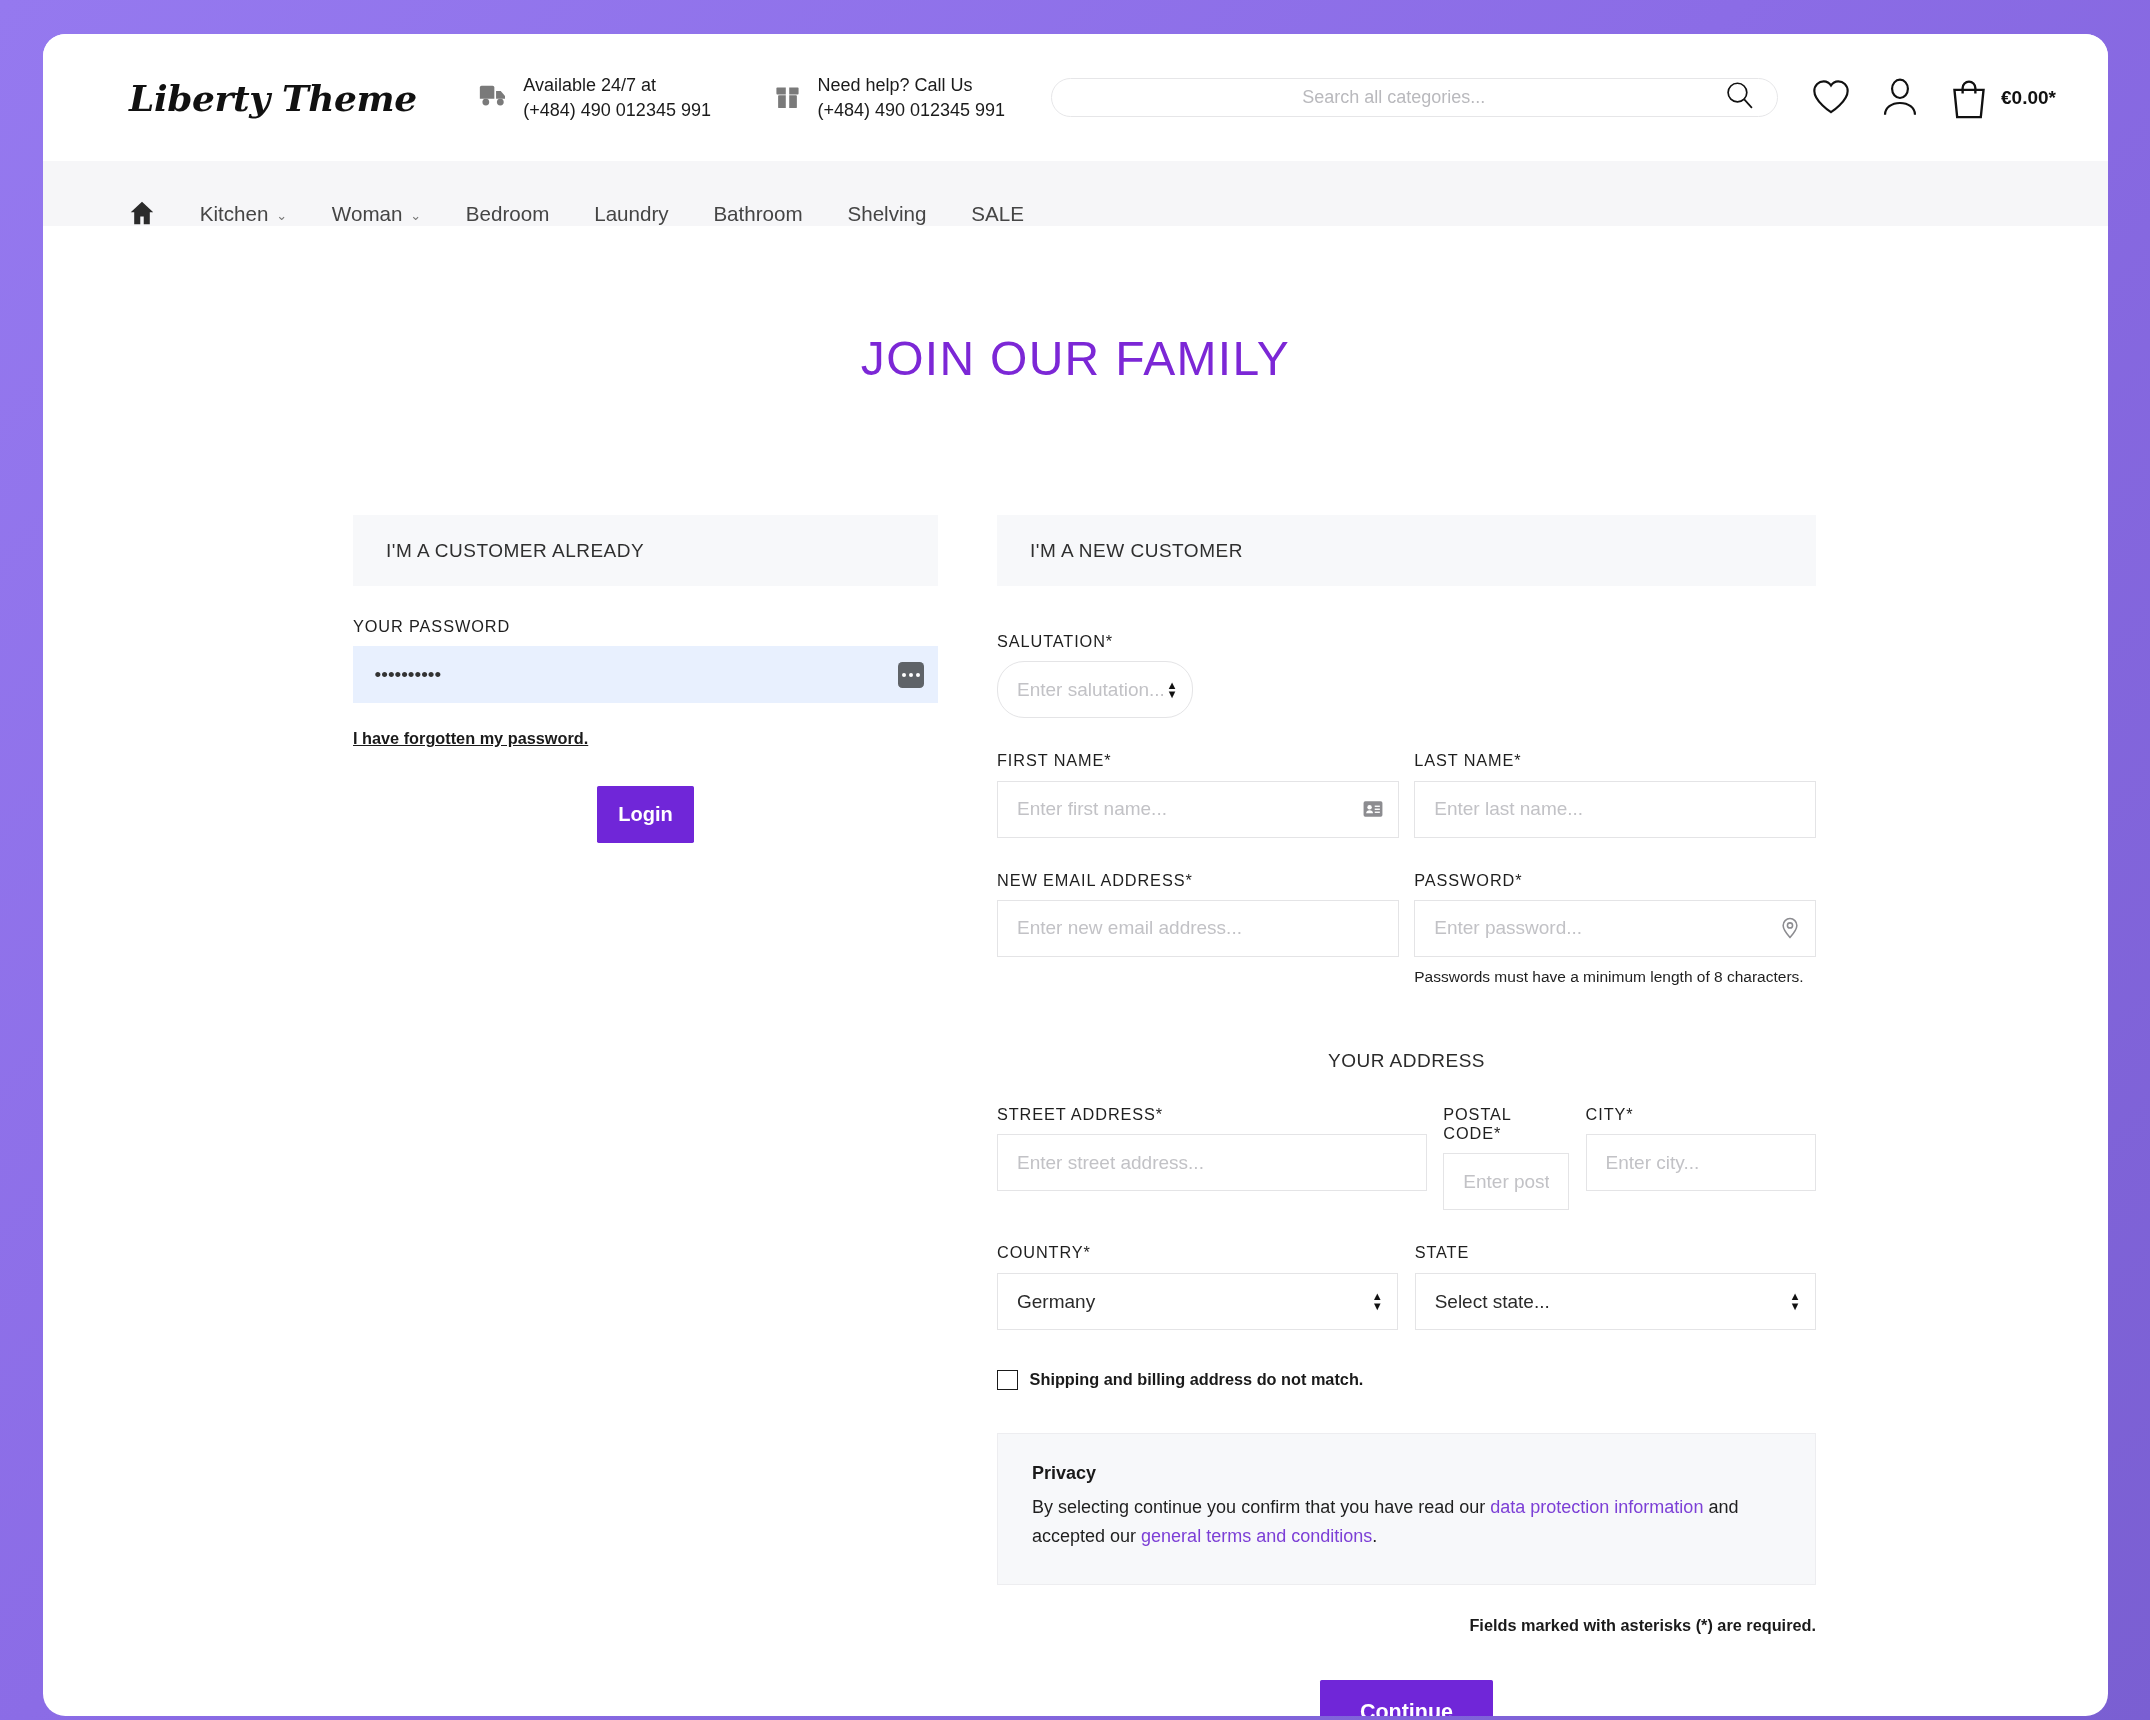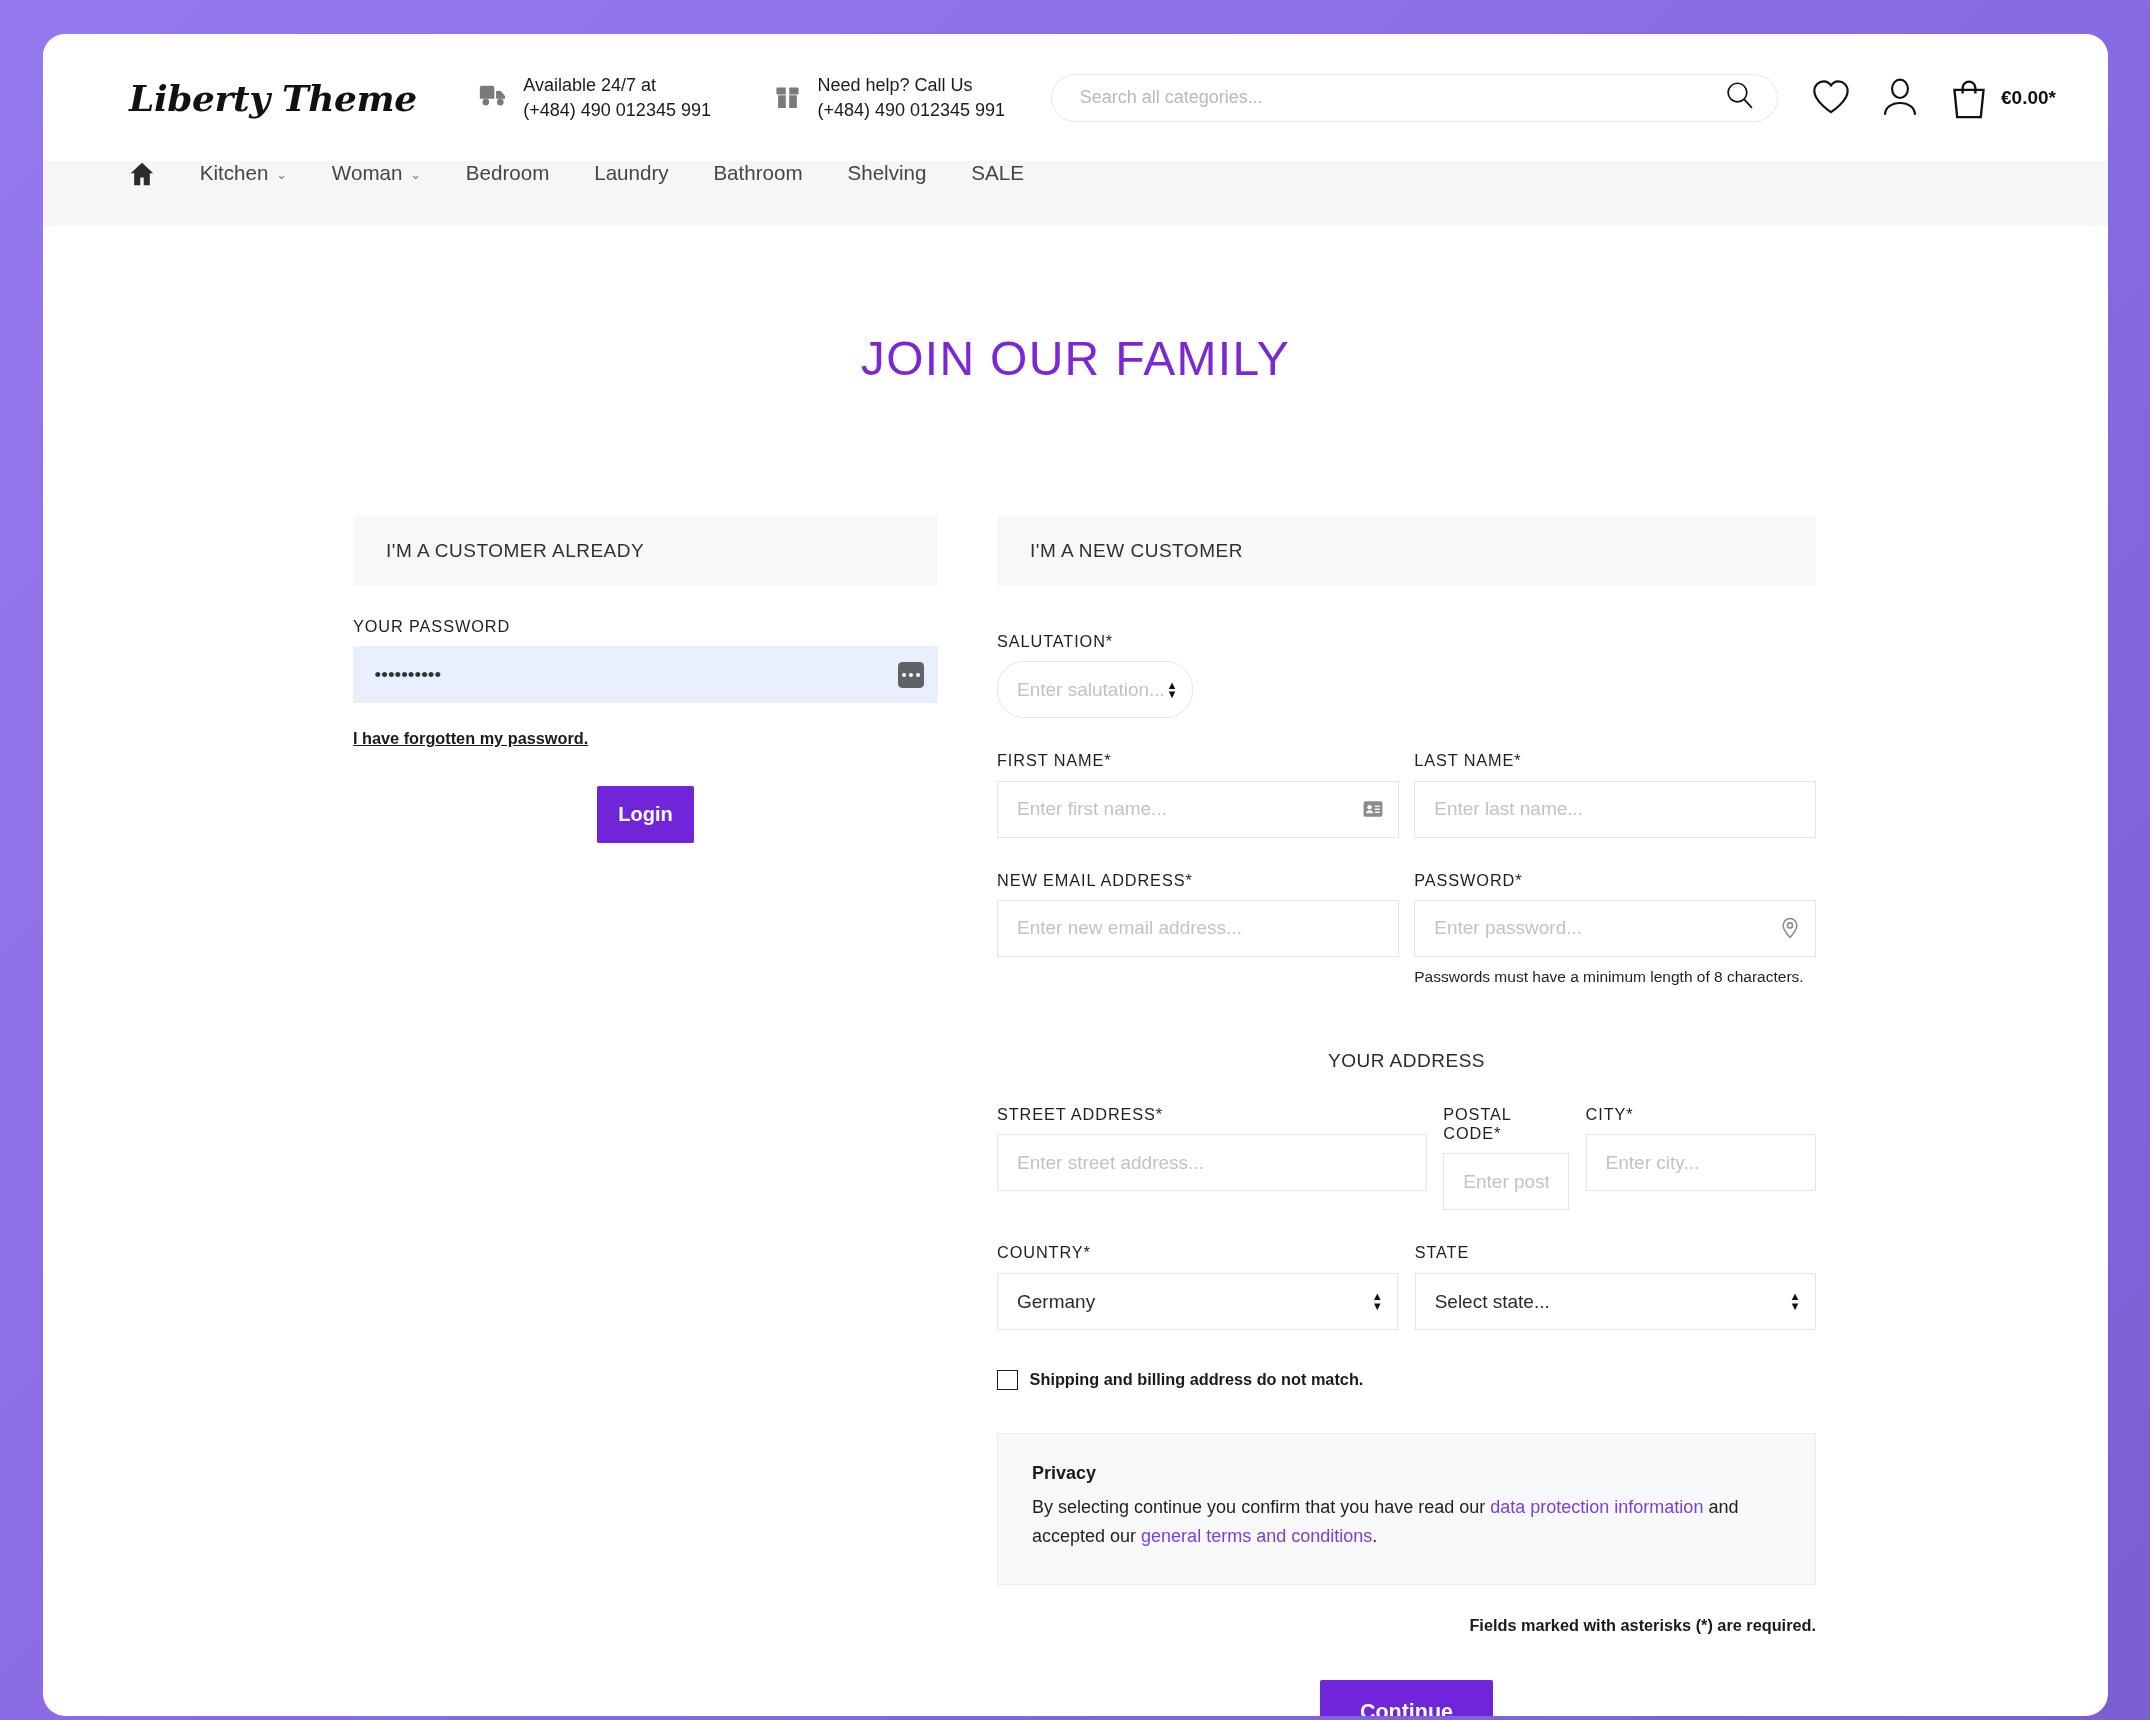--- a/index.html
+++ b/index.html
@@ -41,50 +41,51 @@
   .svc-text .l2 { display: block; }
 
   .search-wrap {
     flex: 1 1 auto;
     margin: 0 33px 0 46px;
     position: relative;
     max-width: 785px;
   }
   .search-input {
     width: 100%;
-    height: 48px;
+    height: 39px;
     border: 0.9px solid #e6e6e8;
     border-radius: 28px;
     padding: 0 69px 0 27.5px;
     font-size: 18px;
     font-family: "Liberation Sans", sans-serif;
     color: #333;
     background: #fff;
     outline: none;
+    text-align: center;
   }
   .search-input::placeholder { color: #b9b9bd; }
   .search-btn {
     position: absolute; right: 19px; top: 50%;
     transform: translateY(-50%);
     width: 38px; height: 38px;
     background: none; border: none; cursor: pointer;
     color: #111;
     display: flex; align-items: center; justify-content: center;
   }
   .head-actions { display: flex; align-items: center; gap: 29px; }
   .head-icon { width: 40px; height: 40px; color: #111; cursor: pointer; }
   .cart-group { display: flex; align-items: center; gap: 12px; cursor: pointer; }
   .cart-price { font-size: 19px; font-weight: bold; color: #111; white-space: nowrap; }
 
   
   .navbar {
     height: 65px;
     background: #f6f6f8;
     display: flex;
-    align-items: flex-start;
+    align-items: flex-end;
     padding: 0 86px;
     gap: 0;
   }
   .nav-item {
     font-size: 20.6px;
     color: #454545;
     padding: 0 22.4px;
     display: flex; align-items: center; gap: 7.7px;
     cursor: pointer; white-space: nowrap;
   }

